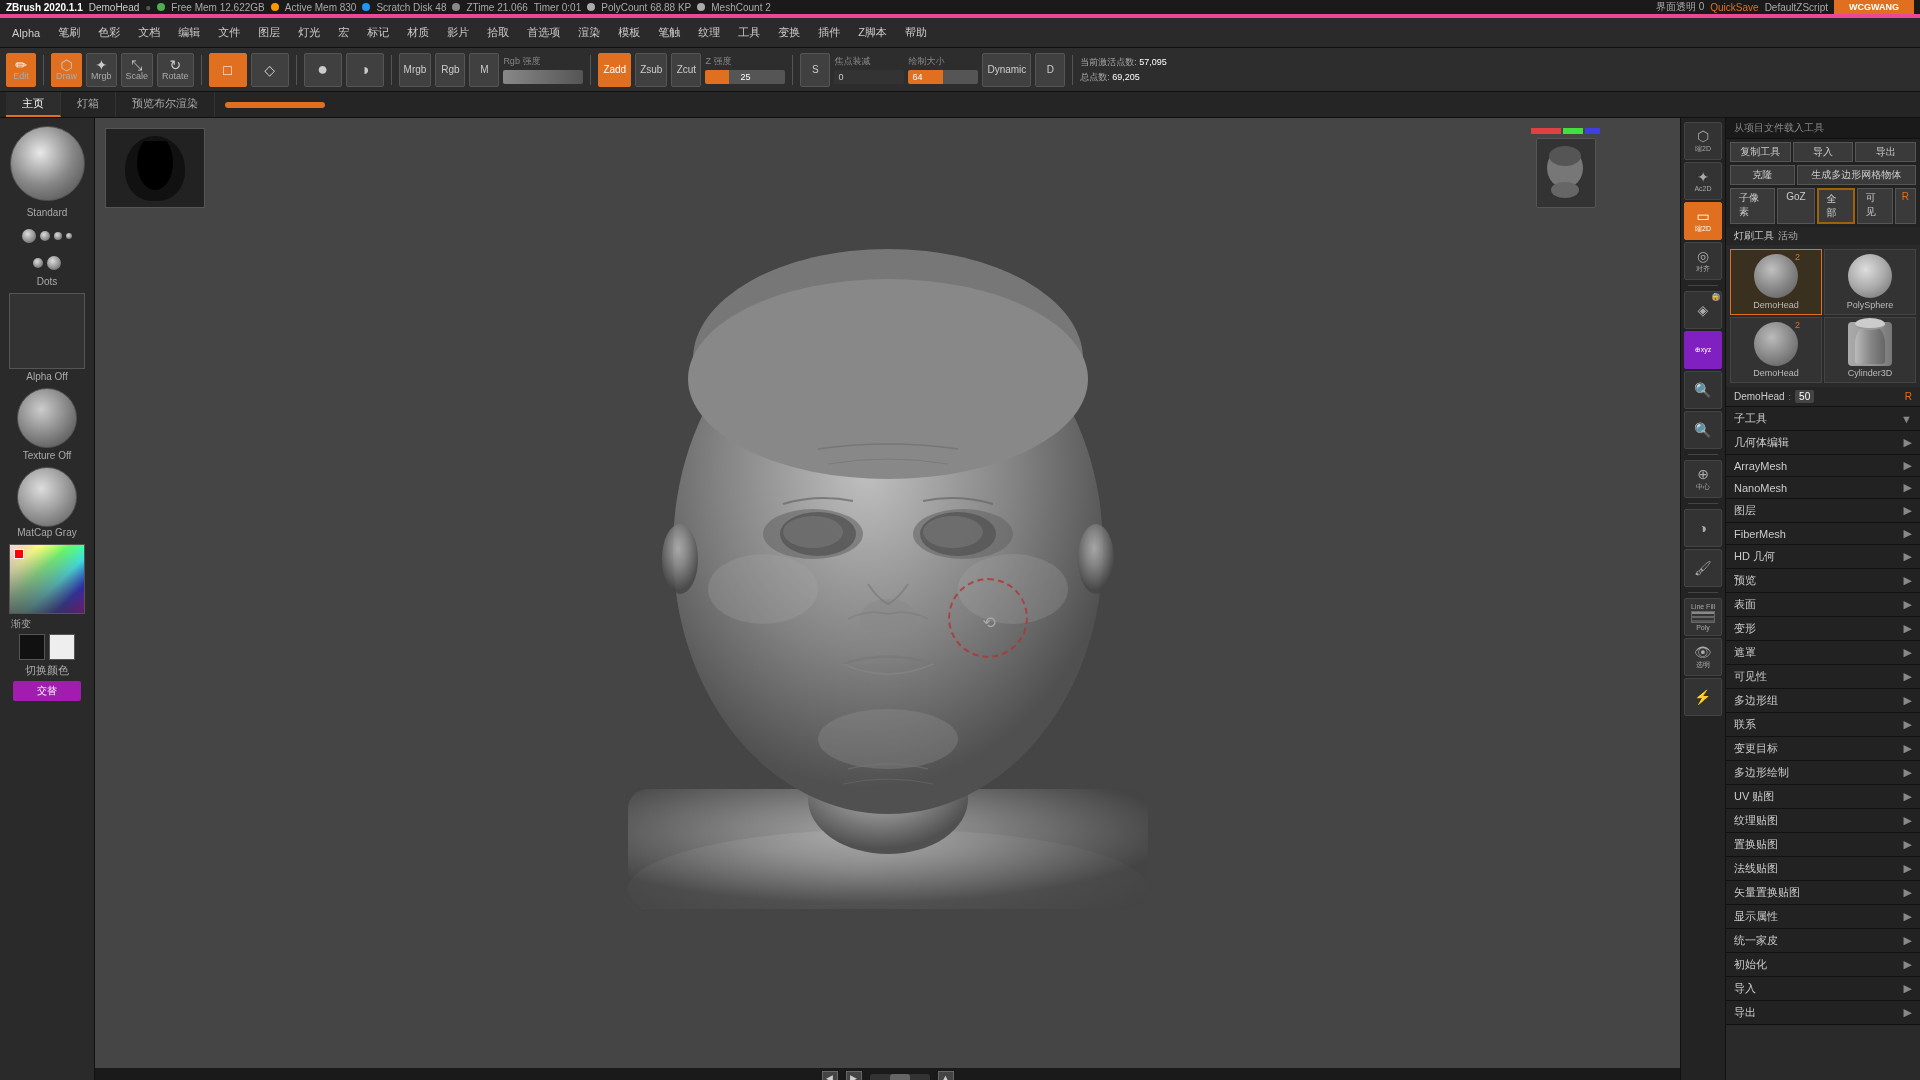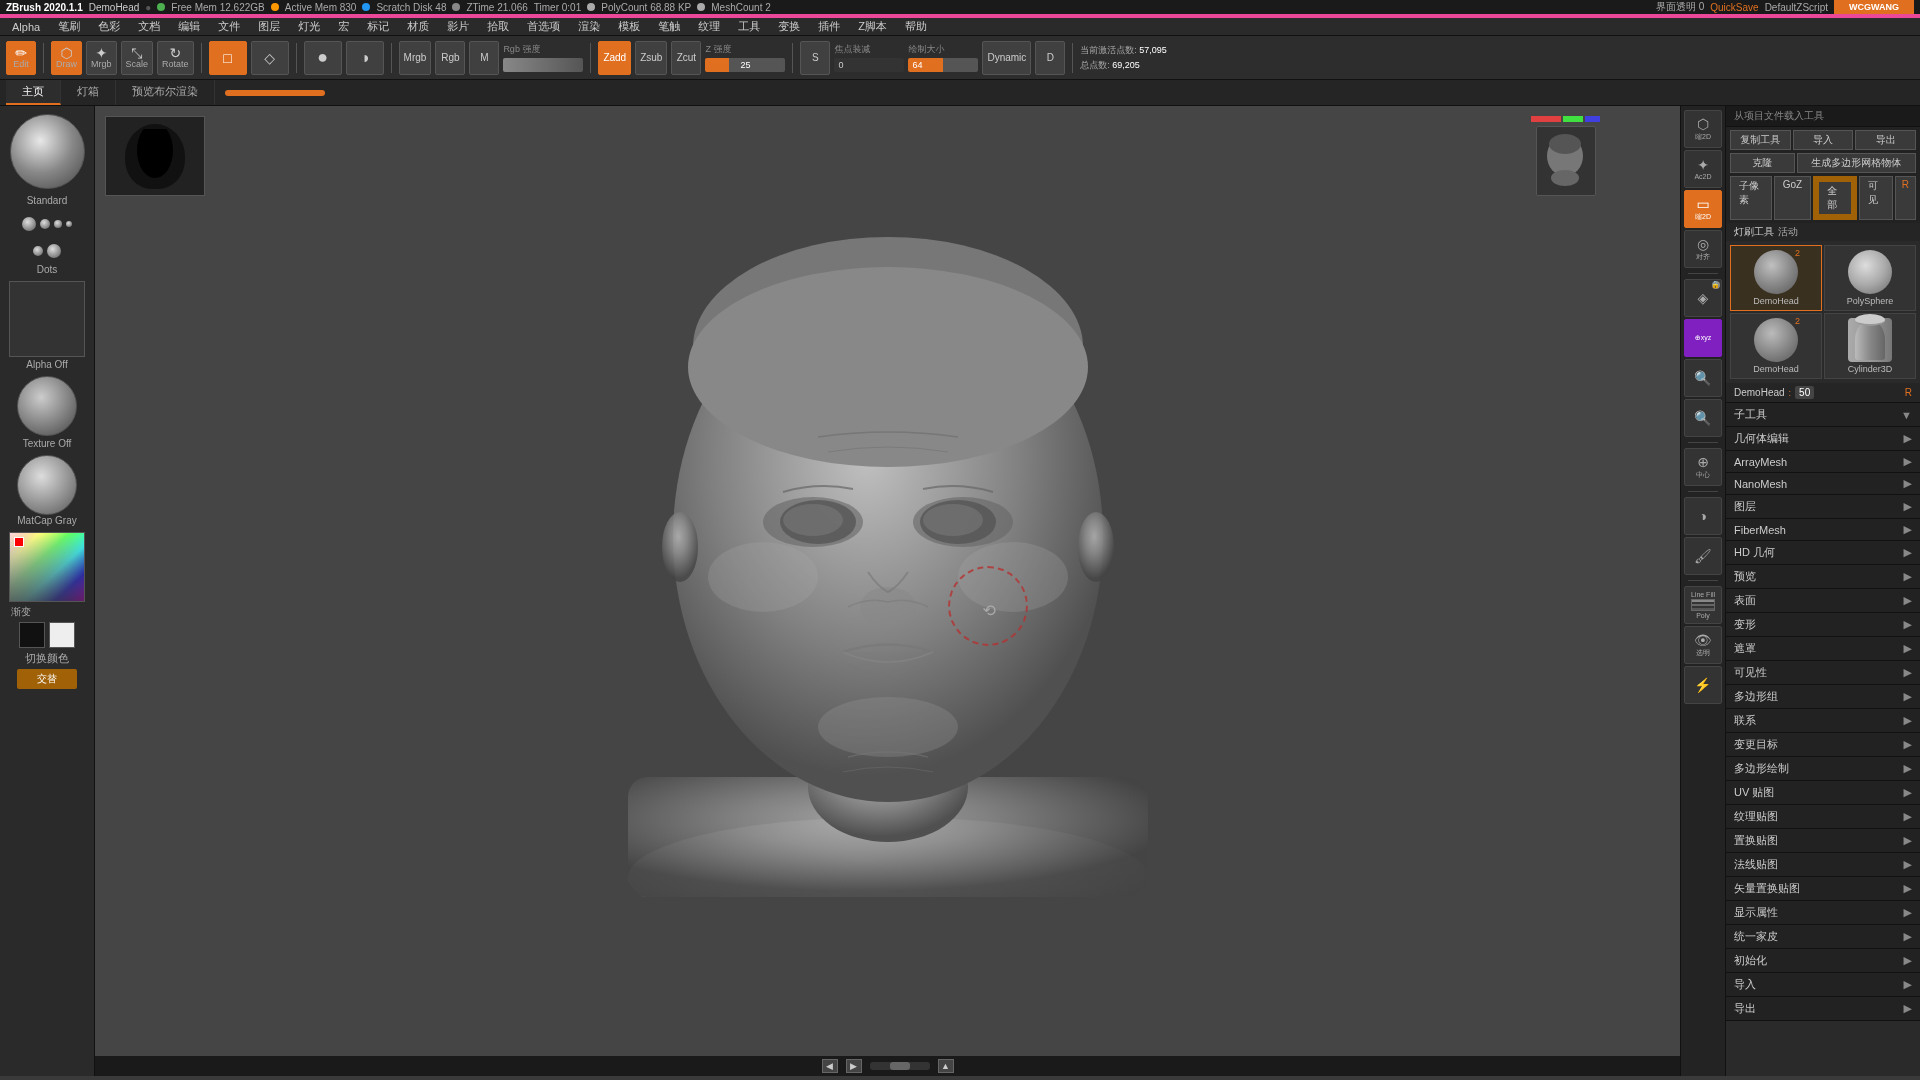--- a/index.html
+++ b/index.html
@@ -29,21 +29,21 @@
     }
     .top-bar-dot { width: 8px; height: 8px; border-radius: 50%; display: inline-block; }
     .dot-green { background: #4caf50; }
     .dot-orange { background: #ff9800; }
     .dot-blue { background: #2196f3; }
     .dot-gray { background: #888; }
 
     
     #menu-bar {
       width: 100%;
-      height: 18px;
+      height: 30px;
       background: #2a2a2a;
       display: flex;
       align-items: center;
       padding: 0 4px;
       gap: 2px;
       border-bottom: 1px solid #111;
     }
     .menu-item {
       padding: 2px 8px;
       font-size: 11px;
@@ -202,23 +202,23 @@
 
     .swatch-row {
       display: flex;
       gap: 4px;
       align-items: center;
     }
     .swatch-black { width: 26px; height: 26px; background: #111; border: 1px solid #555; cursor: pointer; }
     .swatch-white { width: 26px; height: 26px; background: #eee; border: 1px solid #555; cursor: pointer; }
 
     .switch-colors-btn {
-      width: 60px;
+      width: 68px;
       height: 20px;
-      background: #a16207;
+      background: #a21caf;
       color: #fff;
       font-size: 10px;
       display: flex;
       align-items: center;
       justify-content: center;
       cursor: pointer;
       border-radius: 2px;
     }
 
     
@@ -827,21 +827,21 @@
     </div>
 
     <div style="display:flex;gap:2px;padding:0 4px 3px;background:#222;">
       <div style="flex:1;background:#3a3a3a;border:1px solid #555;padding:2px 4px;font-size:10px;color:#ccc;cursor:pointer;text-align:center;">克隆</div>
       <div style="flex:2;background:#3a3a3a;border:1px solid #555;padding:2px 4px;font-size:10px;color:#ccc;cursor:pointer;text-align:center;">生成多边形网格物体</div>
     </div>
 
     <div style="display:flex;gap:2px;padding:0 4px 3px;background:#222;">
       <div style="background:#3a3a3a;border:1px solid #555;padding:2px 8px;font-size:10px;color:#ccc;cursor:pointer;">子像素</div>
       <div style="background:#3a3a3a;border:1px solid #555;padding:2px 8px;font-size:10px;color:#ccc;cursor:pointer;">GoZ</div>
-      <div style="background:#3a3a3a;border:6px solid #a16207;padding:2px 8px;font-size:10px;color:#ccc;cursor:pointer;">全部</div>
+      <div style="background:#3a3a3a;border:2px solid #a16207;padding:2px 8px;font-size:10px;color:#ccc;cursor:pointer;">全部</div>
       <div style="background:#3a3a3a;border:1px solid #555;padding:2px 8px;font-size:10px;color:#ccc;cursor:pointer;">可见</div>
       <div style="background:#3a3a3a;border:1px solid #555;padding:2px 6px;font-size:10px;color:#e07020;cursor:pointer;">R</div>
     </div>
 
     <div style="display:flex;align-items:center;padding:2px 8px;background:#252525;gap:4px;">
       <span style="font-size:10px;color:#ccc;">灯刷工具</span>
       <span style="font-size:10px;color:#aaa;">活动</span>
     </div>
 
     <div class="tool-items-grid">

